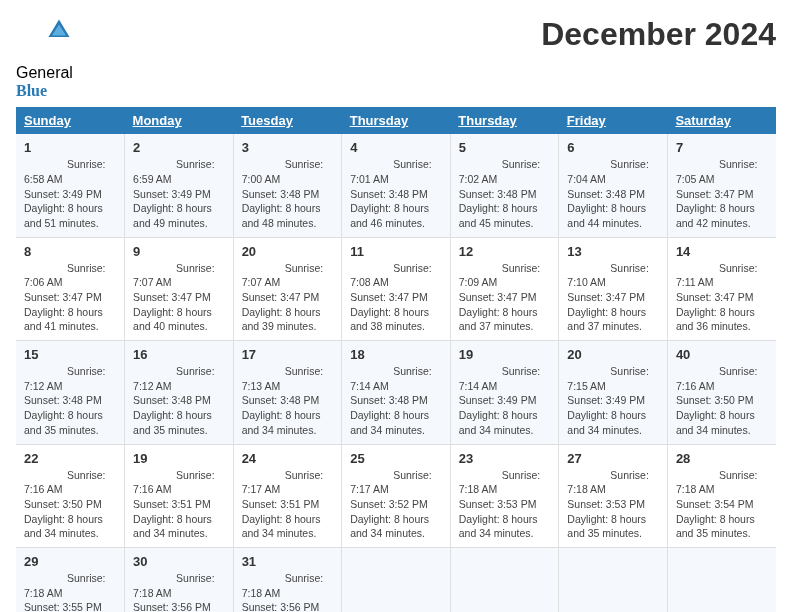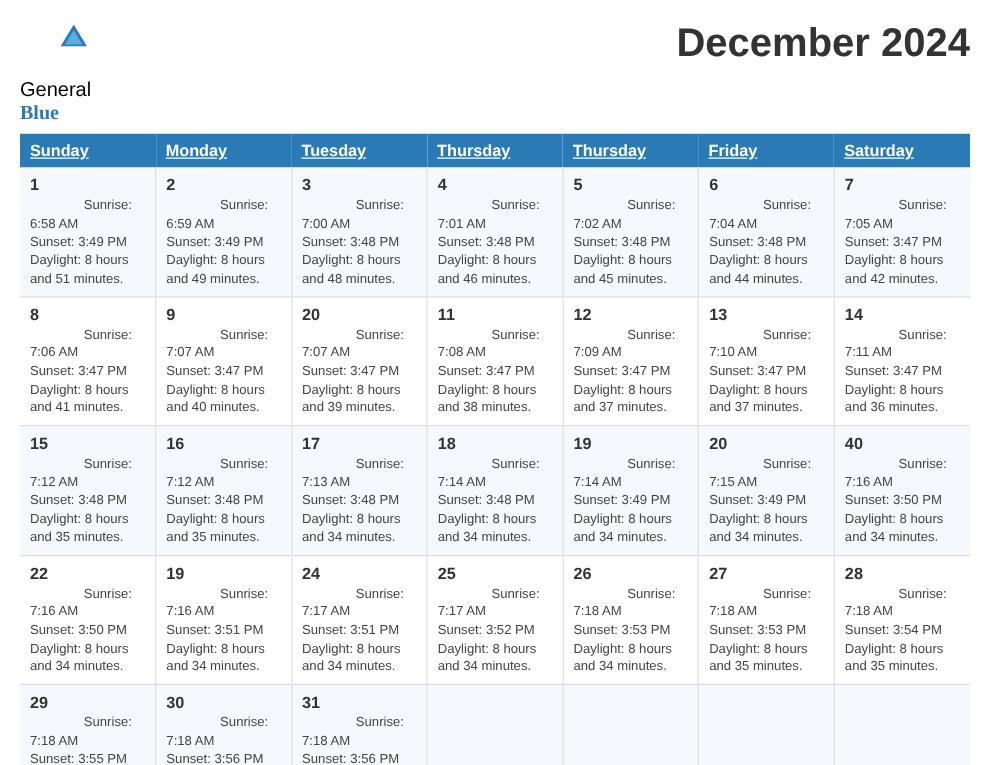--- a/index.html
+++ b/index.html
@@ -180,21 +180,21 @@
       </tr>
       <tr>
         <td><span class="day-num">22</span>
           <span class="day-info">Sunrise: 7:16 AM<br>Sunset: 3:50 PM<br>Daylight: 8 hours and 34 minutes.</span></td>
         <td><span class="day-num">19</span>
           <span class="day-info">Sunrise: 7:16 AM<br>Sunset: 3:51 PM<br>Daylight: 8 hours and 34 minutes.</span></td>
         <td><span class="day-num">24</span>
           <span class="day-info">Sunrise: 7:17 AM<br>Sunset: 3:51 PM<br>Daylight: 8 hours and 34 minutes.</span></td>
         <td><span class="day-num">25</span>
           <span class="day-info">Sunrise: 7:17 AM<br>Sunset: 3:52 PM<br>Daylight: 8 hours and 34 minutes.</span></td>
-        <td><span class="day-num">26</span>
+        <td><span class="day-num">23</span>
           <span class="day-info">Sunrise: 7:18 AM<br>Sunset: 3:53 PM<br>Daylight: 8 hours and 34 minutes.</span></td>
         <td><span class="day-num">27</span>
           <span class="day-info">Sunrise: 7:18 AM<br>Sunset: 3:53 PM<br>Daylight: 8 hours and 35 minutes.</span></td>
         <td><span class="day-num">28</span>
           <span class="day-info">Sunrise: 7:18 AM<br>Sunset: 3:54 PM<br>Daylight: 8 hours and 35 minutes.</span></td>
       </tr>
       <tr>
         <td><span class="day-num">29</span>
           <span class="day-info">Sunrise: 7:18 AM<br>Sunset: 3:55 PM<br>Daylight: 8 hours and 36 minutes.</span></td>
         <td><span class="day-num">30</span>

